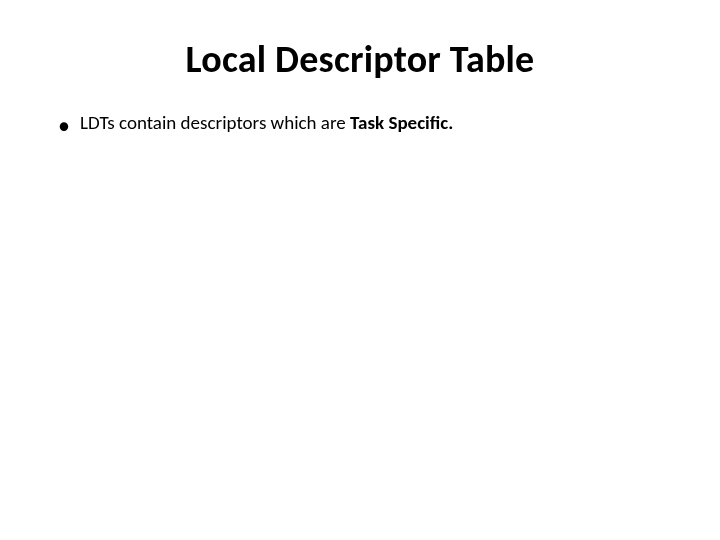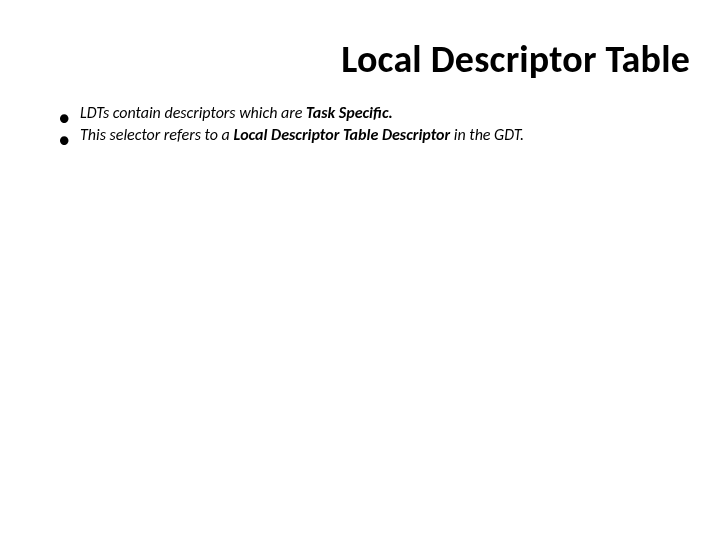--- a/index.html
+++ b/index.html
@@ -10,38 +10,37 @@
     body {
       width: 720px;
       height: 540px;
       background: #ffffff;
       font-family: Calibri, 'Segoe UI', Arial, sans-serif;
       color: #000000;
       padding: 30px 30px 30px 30px;
       overflow: hidden;
     }
     .title {
-      text-align: right;
+      text-align: center;
       font-size: 38px;
       font-weight: 700;
-      margin-bottom: 21px;
+      margin-bottom: 29px;
       margin-top: 6px;
       letter-spacing: 0.2px;
     }
     .bullets {
       list-style: none;
       padding-left: 28px;
     }
     .bullets li {
       position: relative;
-      font-size: 16px;
+      font-size: 19px;
       line-height: 1.24;
       margin-bottom: 2px;
       padding-left: 22px;
-      font-style: italic;
     }
     .bullets li::before {
       content: "•";
       position: absolute;
       left: 0;
       top: 0;
       font-size: 24px;
     }
     .bold {
       font-weight: 700;
@@ -49,16 +48,13 @@
   </style>
 </head>
 <body>
 
 <h1 class="title">Local Descriptor Table</h1>
 
 <ul class="bullets">
   <li>
     <span>LDTs contain descriptors which are </span><span class="bold">Task Specific.</span><span></span><span class="bold"></span><span></span>
   </li>
-  <li>
-    <span>This selector refers to a </span><span class="bold">Local Descriptor Table Descriptor</span><span> in the GDT.</span><span class="bold"></span><span></span>
-  </li>
 </ul>
 
 </body></html>

